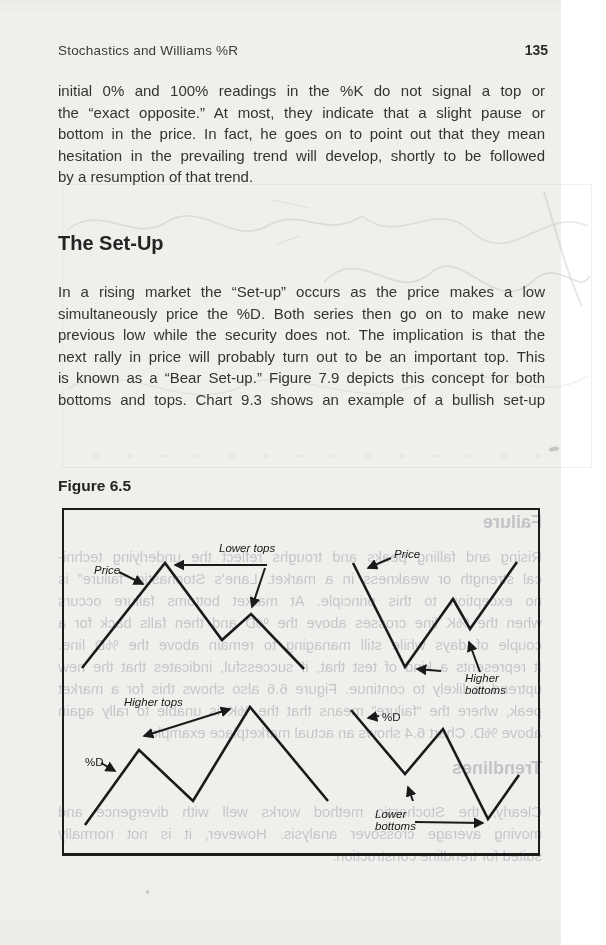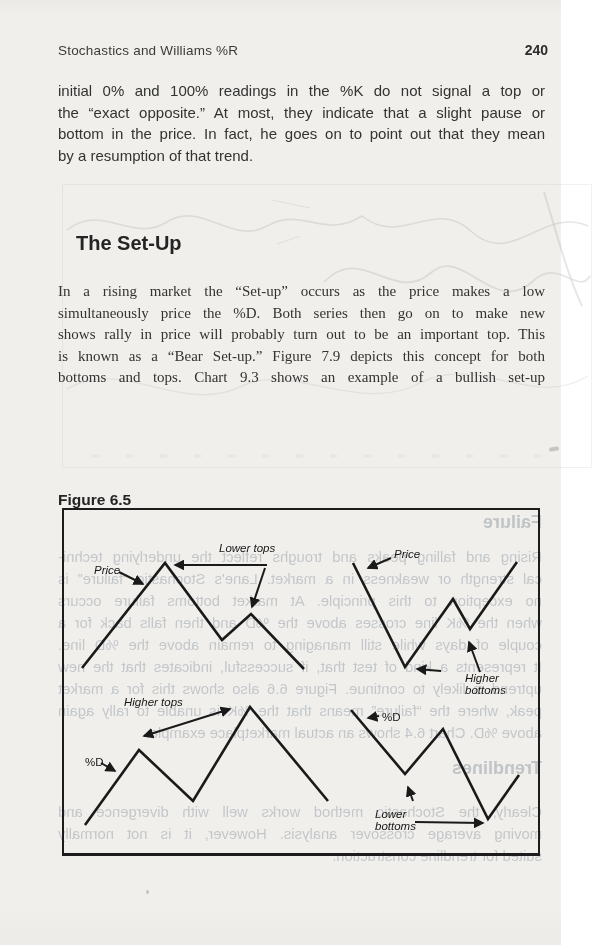--- a/index.html
+++ b/index.html
@@ -12,23 +12,23 @@
         color:var(--ink);}
   
   .header{position:absolute;left:58px;top:42px;width:490px;display:flex;justify-content:space-between;align-items:baseline;}
   .running-head{font-size:13.5px;color:#3b3c3a;letter-spacing:.2px;}
   .page-number{font-size:14px;font-weight:700;color:#2c2d2b;}
   
   .para{position:absolute;left:58px;width:487px;font-size:15px;line-height:21.6px;color:#333432;}
   .para .jl{white-space:nowrap;text-align:justify;text-align-last:justify;overflow:hidden;}
   .para .jl.last{text-align-last:left;}
   .p1{top:80px;}
-  .p2{top:281px;font-family:Liberation Serif, serif;}
-  .section-heading{position:absolute;left:76px;top:232px;margin:0;font-size:20px;font-weight:700;color:#232423;}
-  .figcap{position:absolute;left:58px;top:491px;font-size:15.5px;font-weight:700;color:#232423;}
+  .p2{top:281px;}
+  .section-heading{position:absolute;left:58px;top:232px;margin:0;font-size:20px;font-weight:700;color:#232423;}
+  .figcap{position:absolute;left:58px;top:477px;font-size:15.5px;font-weight:700;color:#232423;}
   
   .bleed-chart{position:absolute;left:62px;top:184px;opacity:.5;}
   .bleed-chart path,.bleed-chart line,.bleed-chart rect{stroke:rgba(170,174,179,.6);fill:none;}
   
   .bleed{position:absolute;left:58px;top:512px;width:484px;height:350px;
          transform:scaleX(-1);opacity:.55;filter:blur(.4px);color:var(--bleed-ink);}
   .bleed .bh{position:absolute;left:0;font-size:18px;font-weight:700;color:#9aa1a9;}
   .bleed .bp{position:absolute;left:0;width:100%;font-size:14.8px;line-height:22px;}
   .bleed .bp .jl{white-space:nowrap;text-align:justify;text-align-last:justify;overflow:hidden;}
   .bleed .bp .jl.last{text-align-last:left;}
@@ -44,48 +44,50 @@
   .edge-mark{position:absolute;left:549px;top:447px;width:10px;height:4px;background:rgba(130,135,140,.4);border-radius:2px;transform:rotate(-8deg);}
   .speck{position:absolute;left:146px;top:890px;width:3px;height:4px;background:rgba(140,142,144,.45);border-radius:50%;}
 </style>
 </head>
 <body>
 
 <div class="page">
 
   <div class="header">
     <span class="running-head">Stochastics and Williams %R</span>
-    <span class="page-number">240</span>
+    <span class="page-number">135</span>
   </div>
 
   <div class="bleed-chart">
     <svg width="530" height="286" viewBox="0 0 530 286">
       <rect x="0.5" y="0.5" width="529" height="283" stroke-width="1" opacity=".55"></rect>
       <path d="M5,46 C40,18 70,60 105,38 C140,16 170,62 205,42 C240,22 262,56 300,32 C340,64 372,12 410,48 C450,84 482,22 526,42" stroke-width="1.6"></path>
       <path d="M262,98 C300,58 332,122 370,88 C400,62 432,132 470,98 C496,72 516,112 528,92" stroke-width="1.8"></path>
       <path d="M482,8 C495,50 505,90 520,122" stroke-width="2"></path>
       <path d="M5,205 C60,172 120,232 180,202 C230,178 300,232 360,198 C420,170 470,226 526,192" stroke-width="1.4" opacity=".7"></path>
       <path d="M210,16 L248,24 M215,60 L238,52" stroke-width="1.2" opacity=".8"></path>
       <line x1="30" y1="272" x2="482" y2="272" stroke-width="3" stroke-dasharray="7 27" opacity=".5"></line>
     </svg>
   </div>
 
   <div class="para p1">
       <div class="jl">initial 0% and 100% readings in the %K do not signal a top or</div>
       <div class="jl">the “exact opposite.” At most, they indicate that a slight pause or</div>
       <div class="jl">bottom in the price. In fact, he goes on to point out that they mean</div>
+      <div class="jl">hesitation in the prevailing trend will develop, shortly to be followed</div>
       <div class="jl last">by a resumption of that trend.</div>
     </div>
 
   <h2 class="section-heading">The Set-Up</h2>
 
   <div class="para p2">
       <div class="jl">In a rising market the “Set-up” occurs as the price makes a low</div>
       <div class="jl">simultaneously price the %D. Both series then go on to make new</div>
-      <div class="jl">shows rally in price will probably turn out to be an important top. This</div>
+      <div class="jl">previous low while the security does not. The implication is that the</div>
+      <div class="jl">next rally in price will probably turn out to be an important top. This</div>
       <div class="jl">is known as a “Bear Set-up.” Figure 7.9 depicts this concept for both</div>
       <div class="jl">bottoms and tops. Chart 9.3 shows an example of a bullish set-up</div>
     </div>
 
   <div class="figcap">Figure 6.5</div>
 
   <div class="bleed">
     <div class="bh" style="top:0px">Failure</div>
     <div class="bp" style="top:34px">
         <div class="jl">Rising and falling peaks and troughs reflect the underlying techni-</div>

